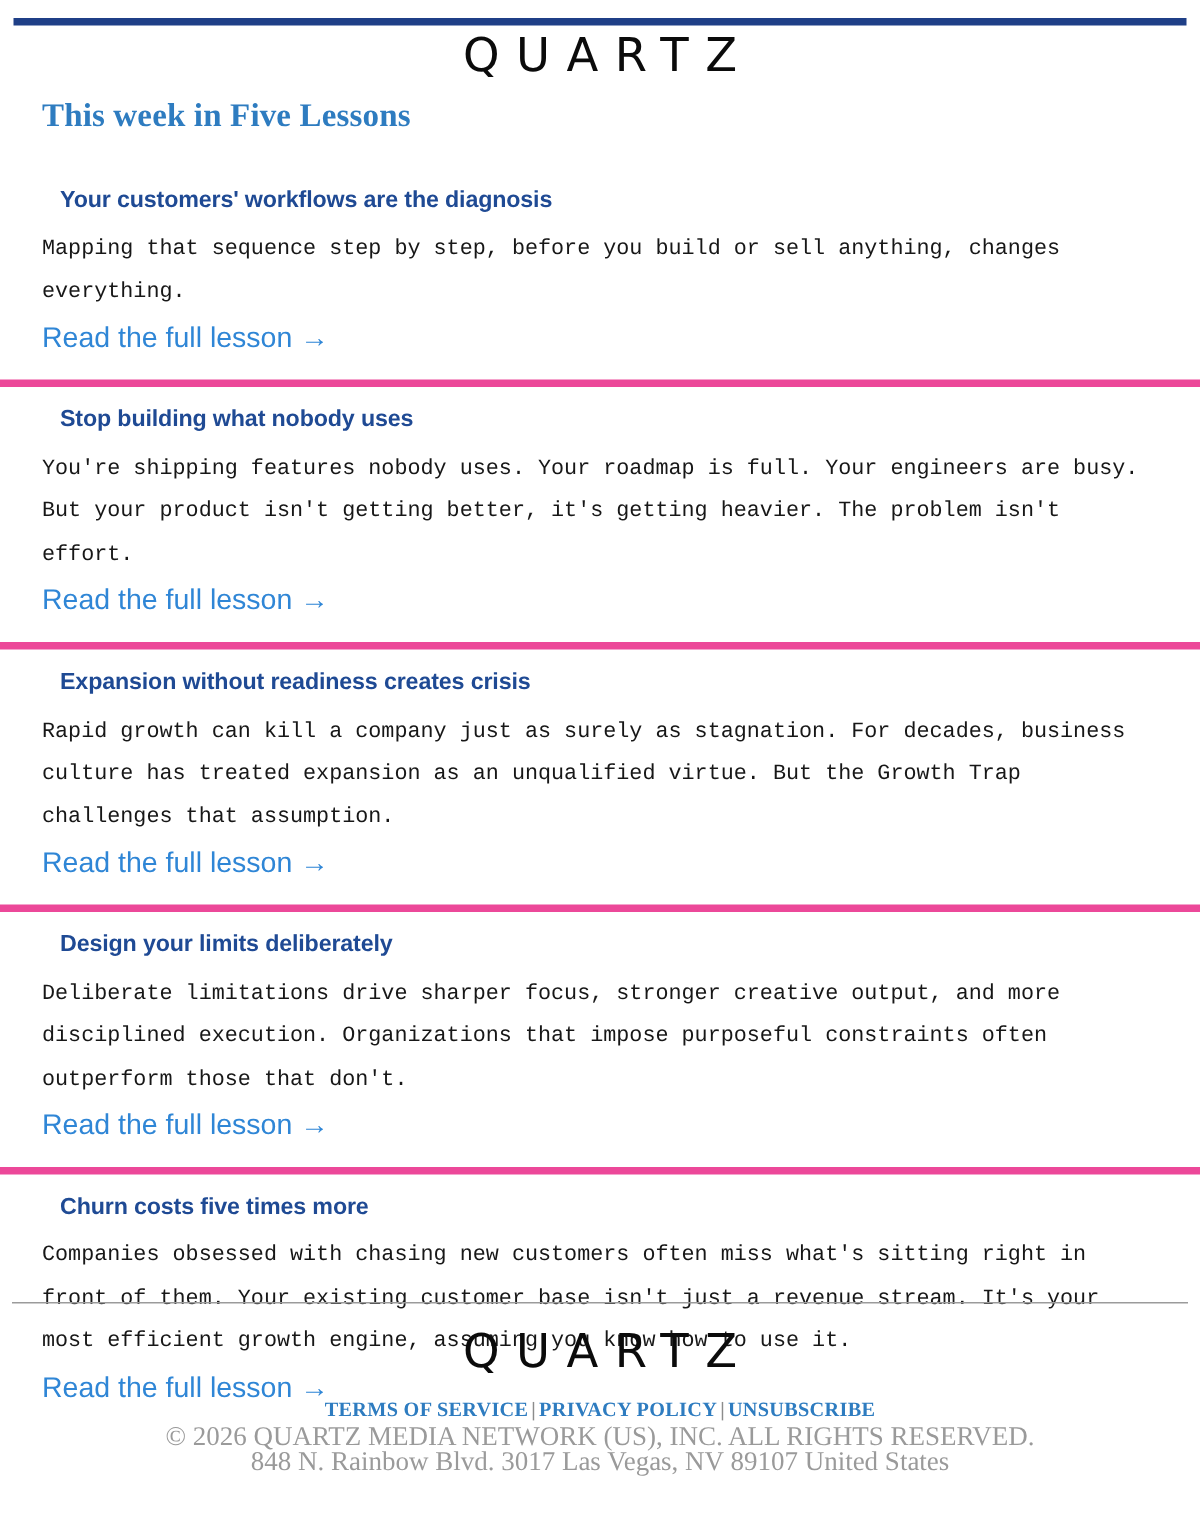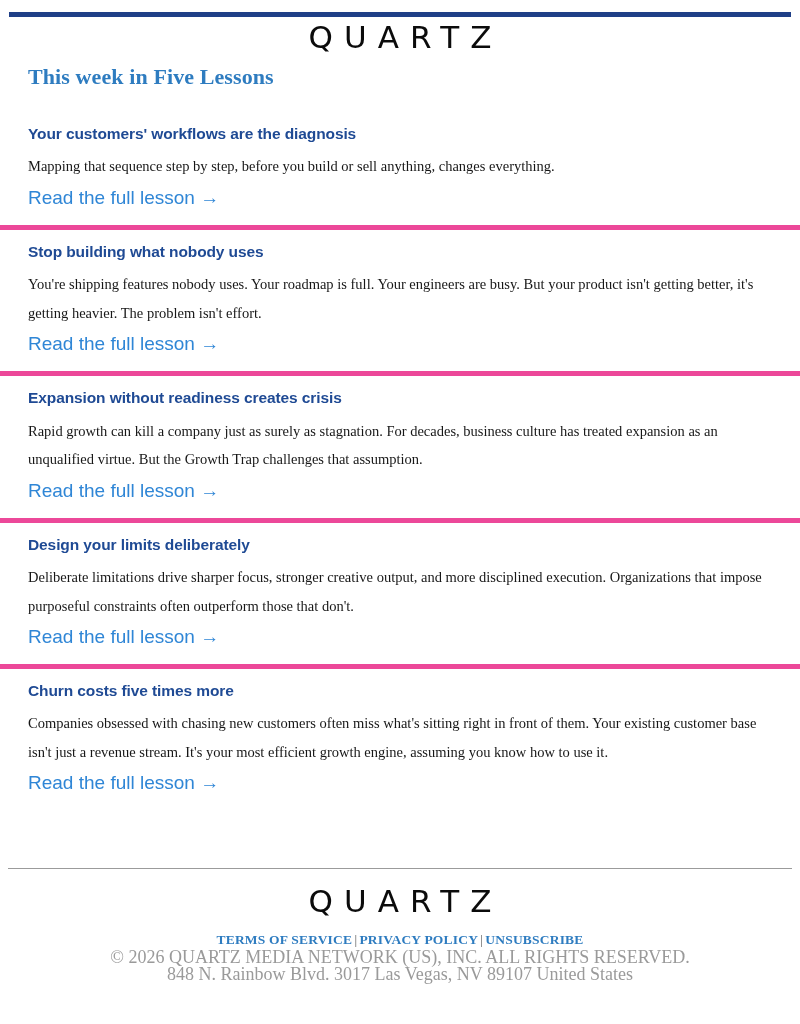--- a/index.html
+++ b/index.html
@@ -80,27 +80,27 @@
   }
   .lesson + .lesson {
     border-top: 5px solid #ec4899;
   }
 
   .lesson-title {
     font-family: "Liberation Sans", sans-serif;
     font-weight: bold;
     font-size: 15.5px;
     color: #1f4a94;
-    margin: 0 0 9px 0;
+    margin: 0 0 9px 12px;
     line-height: 1.25;
     letter-spacing: -0.1px;
   }
 
   .lesson-body {
-    font-family: Liberation Serif, serif;
+    font-family: Liberation Mono, monospace;
     font-size: 14.5px;
     color: #171717;
     line-height: 28.5px;
     margin: 0 0 2px 0;
     max-width: 744px;
   }
 
   .lesson-link {
     display: inline-block;
     font-family: "Liberation Sans", sans-serif;

